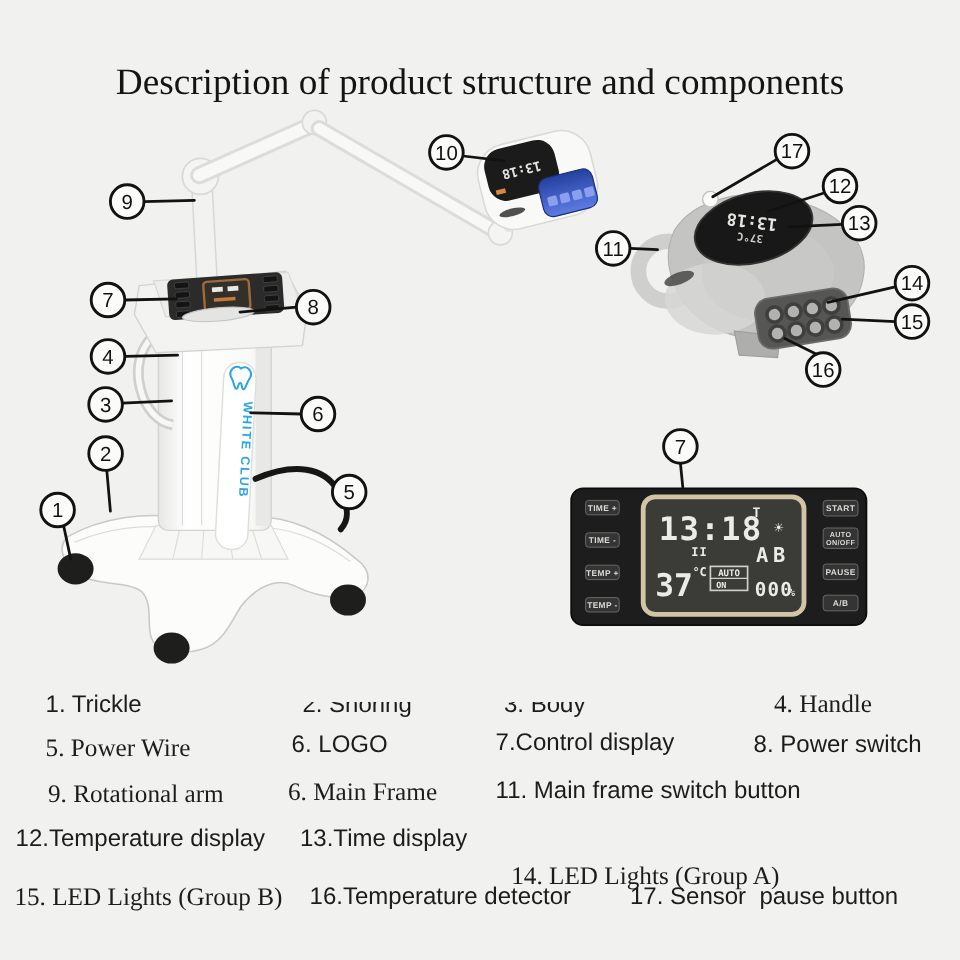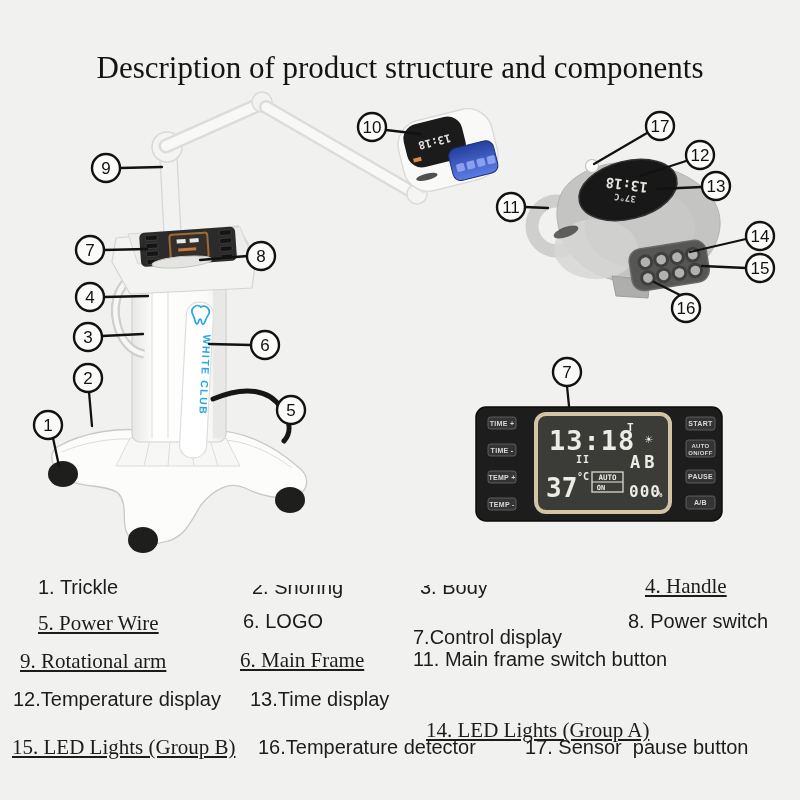--- a/index.html
+++ b/index.html
@@ -2,21 +2,21 @@
 <html><head>
 <meta charset="utf-8">
 <style>
   html,body{margin:0;padding:0;background:#f1f1ef;}
   .page{position:relative;width:800px;height:800px;background:#f1f1ef;overflow:hidden;
         font-family:"Liberation Sans",sans-serif;color:#1b1b1b;}
   .title{position:absolute;top:26px;left:0;width:100%;text-align:center;
          font-family:"Liberation Serif",serif;font-size:31px;color:#141414;margin-top:24px;}
   .art{position:absolute;top:0;left:0;width:800px;height:800px;}
   .legend-item{position:absolute;font-size:20px;color:#1c1c1c;white-space:pre;line-height:1.15;}
-  .legend-item.serif{font-family:"Liberation Serif",serif;font-size:21px;text-decoration:underline;}
+  .legend-item.serif{font-family:"Liberation Serif",serif;font-size:21px;}
   .legend-item.cut{clip-path:inset(9px 0 0 0);}
   
   text{font-family:"Liberation Sans",sans-serif;}
   .callout-circle{fill:#fbfbf9;stroke:#121212;stroke-width:2.4px;}
   .callout-num{font-size:17px;fill:#121212;text-anchor:middle;}
   .leader{stroke:#121212;stroke-width:2.3px;fill:none;stroke-linecap:round;}
   .seg{font-family:"DejaVu Sans Mono",monospace;font-weight:bold;fill:#ecece6;}
   .btnlbl{font-size:7px;font-weight:bold;fill:#d9d9d5;text-anchor:middle;letter-spacing:.3px;}
   .btnlbl.small{font-size:6px;}
   .panelbtn{fill:#343434;stroke:#6b6b6b;stroke-width:.8;}
@@ -314,24 +314,24 @@
   </svg>
 
   <div>
     <span class="legend-item" style="left:38px;top:576px">1. Trickle</span>
     <span class="legend-item cut" style="left:252px;top:576px">2. Shoring</span>
     <span class="legend-item cut" style="left:420px;top:576px">3. Body</span>
     <span class="legend-item serif" style="left:645px;top:574px">4. Handle</span>
 
     <span class="legend-item serif" style="left:38px;top:611px">5. Power Wire</span>
     <span class="legend-item" style="left:243px;top:610px">6. LOGO</span>
-    <span class="legend-item" style="left:413px;top:626px">7.Control display</span>
+    <span class="legend-item" style="left:413px;top:608px">7.Control display</span>
     <span class="legend-item" style="left:628px;top:610px">8. Power switch</span>
 
-    <span class="legend-item serif" style="left:20px;top:649px">9. Rotational arm</span>
+    <span class="legend-item serif" style="left:40px;top:649px">9. Rotational arm</span>
     <span class="legend-item serif" style="left:240px;top:648px">6. Main Frame</span>
     <span class="legend-item" style="left:413px;top:648px">11. Main frame switch button</span>
 
     <span class="legend-item" style="left:13px;top:688px">12.Temperature display</span>
     <span class="legend-item" style="left:250px;top:688px">13.Time display</span>
     <span class="legend-item serif" style="left:426px;top:718px">14. LED Lights (Group A)</span>
 
     <span class="legend-item serif" style="left:12px;top:735px">15. LED Lights (Group B)</span>
     <span class="legend-item" style="left:258px;top:736px">16.Temperature detector</span>
     <span class="legend-item" style="left:525px;top:736px">17. Sensor  pause button</span>

